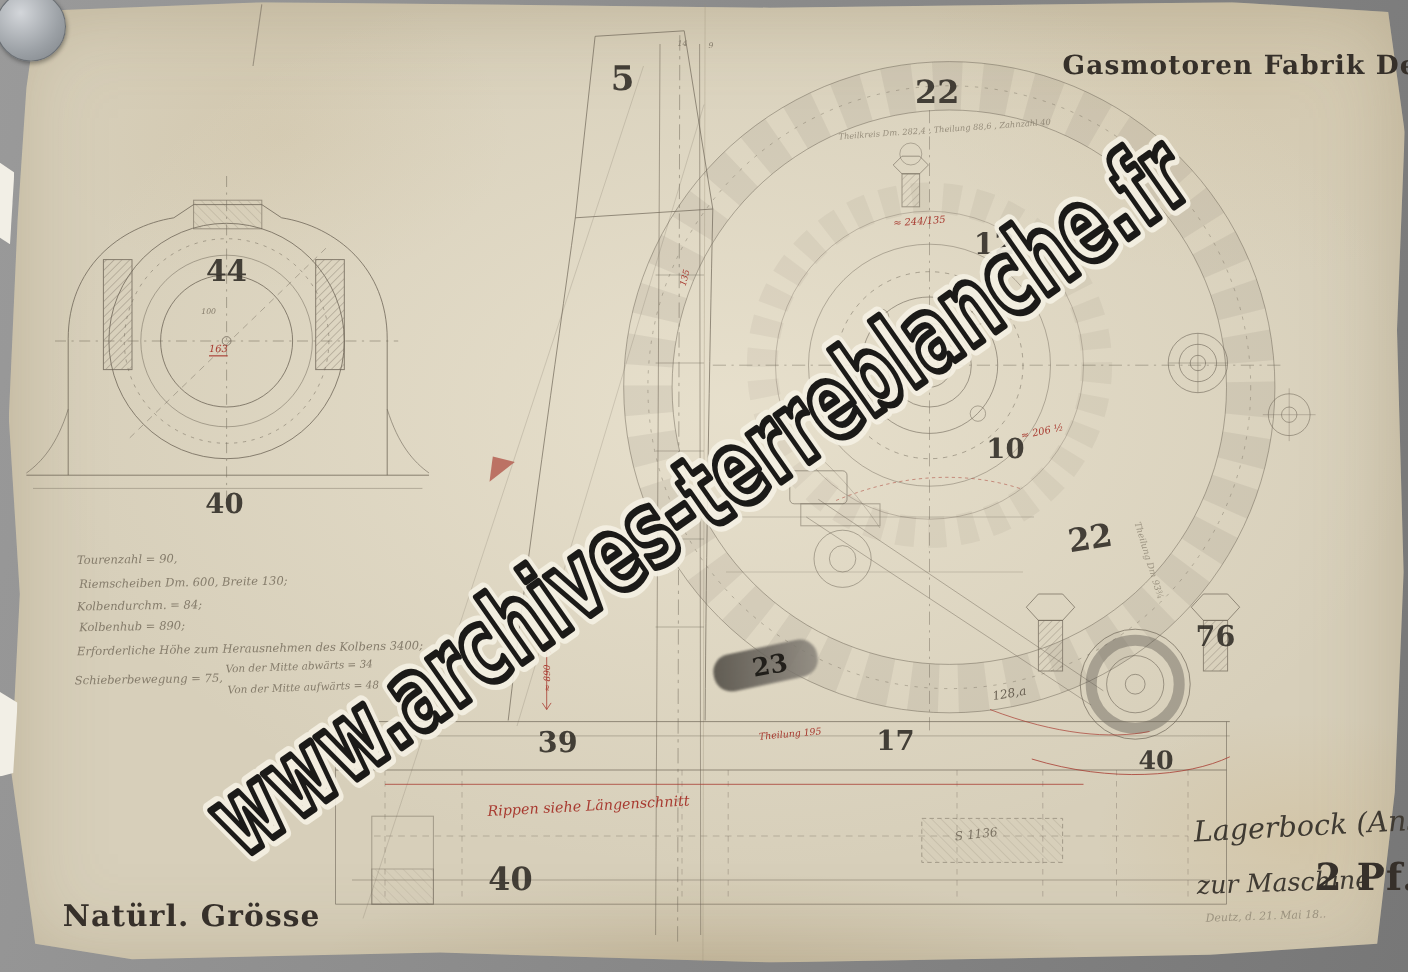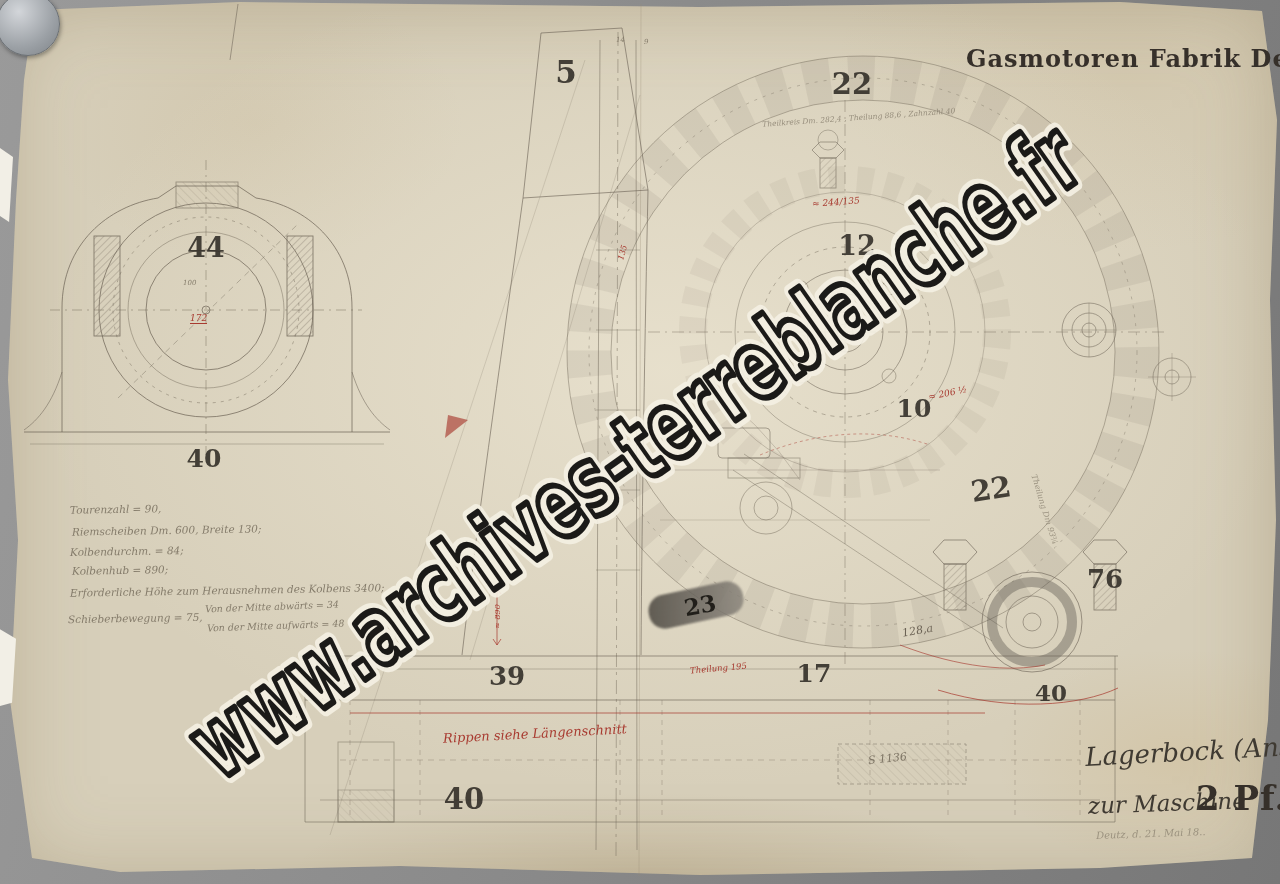--- a/index.html
+++ b/index.html
@@ -209,20 +209,21 @@
         <polygon points="445,438 468,420 448,415" fill="#a83a30" stroke="none" opacity=".65"></polygon>
         <path d="M760,455 C820,430 880,428 930,445" stroke-dasharray="3 3" opacity=".5"></path>
       </g>
     </g>
   </svg>
 
   <div id="pin"></div>
 
   <div class="stencil" style="left:966px;top:44px;font-size:24px;">Gasmotoren Fabrik Deutz</div>
 
+  <div class="stencil" style="left:57px;top:818px;font-size:27px;">Natürl. Grösse</div>
 
   <div class="script" style="left:1085px;top:735px;font-size:26px;transform:rotate(-3deg);">Lagerbock (Ansicht)</div>
   <div class="script" style="left:1088px;top:790px;font-size:23px;transform:rotate(-2deg);">zur Maschine</div>
   <div class="stencil" style="left:1196px;top:778px;font-size:34px;">2 Pf.</div>
   <div class="hw" style="left:1096px;top:828px;font-size:10px;transform:rotate(-2deg);opacity:.7;">Deutz, d. 21. Mai 18..</div>
 
   <div>
     <div class="hw" style="left:70px;top:503px;font-size:10.5px;transform:rotate(-1deg);">Tourenzahl = 90,</div>
     <div class="hw" style="left:72px;top:524px;font-size:10.5px;transform:rotate(-1deg);">Riemscheiben Dm. 600, Breite 130;</div>
     <div class="hw" style="left:70px;top:545px;font-size:10.5px;transform:rotate(-1deg);">Kolbendurchm. = 84;</div>
@@ -232,41 +233,41 @@
     <div class="hw" style="left:205px;top:601px;font-size:9.5px;transform:rotate(-2deg);">Von der Mitte abwärts = 34</div>
     <div class="hw" style="left:207px;top:620px;font-size:9.5px;transform:rotate(-2deg);">Von der Mitte aufwärts = 48</div>
   </div>
 
   <div style="position:absolute;left:648px;top:588px;width:96px;height:34px;border-radius:16px;
               background:linear-gradient(100deg,#4a463f,#6d6861 55%,#8a857c);
               transform:rotate(-12deg);filter:blur(1.2px);opacity:.85;"></div>
 
   <span class="label" style="left:566px;top:72px;font-size:31px;">5</span>
   <span class="label" style="left:852px;top:84px;font-size:29px;">22</span>
-  <span class="label" style="left:857px;top:222px;font-size:27px;margin-top:23px;">12</span>
+  <span class="label" style="left:904px;top:222px;font-size:27px;">12</span>
   <span class="label" style="left:206px;top:247px;font-size:27px;">44</span>
   <span class="label" style="left:204px;top:458px;font-size:25px;">40</span>
   <span class="label" style="left:914px;top:408px;font-size:25px;">10</span>
   <span class="label" style="left:991px;top:489px;font-size:29px;transform:translate(-50%,-50%) rotate(-9deg);">22</span>
   <span class="label" style="left:1105px;top:579px;font-size:26px;">76</span>
   <span class="label" style="left:700px;top:605px;font-size:23px;color:#15130f;transform:translate(-50%,-50%) rotate(-10deg);">23</span>
   <span class="label" style="left:507px;top:676px;font-size:26px;">39</span>
   <span class="label" style="left:814px;top:673px;font-size:25px;">17</span>
   <span class="label" style="left:1051px;top:692px;font-size:23px;">40</span>
   <span class="label" style="left:464px;top:799px;font-size:29px;">40</span>
 
   <span class="hw" style="left:762px;top:113px;font-size:7.5px;transform:rotate(-4deg);opacity:.8;">Theilkreis Dm. 282,4 , Theilung 88,6 , Zahnzahl 40</span>
   <span class="hw red" style="left:812px;top:197px;font-size:9px;transform:rotate(-4deg);">≈ 244/135</span>
   <span class="hw red" style="left:928px;top:388px;font-size:9px;transform:rotate(-12deg);">≈ 206 ½</span>
   <span class="hw red" style="left:690px;top:663px;font-size:8.5px;transform:rotate(-5deg);">Theilung 195</span>
   <span class="hw" style="left:1008px;top:505px;font-size:8px;transform:rotate(73deg);opacity:.75;">Theilung Dm 93¾</span>
   <span class="hw" style="left:902px;top:624px;font-size:11px;transform:rotate(-10deg);color:#6b6254;">128,a</span>
   <span class="hw" style="left:868px;top:752px;font-size:11px;transform:rotate(-6deg);color:#7d7464;">S 1136</span>
   <span class="hw red" style="left:443px;top:726px;font-size:13px;transform:rotate(-3deg);">Rippen siehe Längenschnitt</span>
-  <span class="hw red" style="left:190px;top:313px;font-size:9px;border-bottom:1px solid #a83a30;">172</span>
+  <span class="hw red" style="left:190px;top:313px;font-size:9px;border-bottom:1px solid #a83a30;">163</span>
   <span class="hw" style="left:183px;top:262px;font-size:7px;margin-top:17px;">100</span>
   <span class="hw red" style="left:615px;top:248px;font-size:8px;transform:rotate(-75deg);">135</span>
   <span class="hw red" style="left:485px;top:612px;font-size:8px;transform:rotate(-90deg);">≈ 890</span>
   <span class="hw" style="left:616px;top:36px;font-size:7px;">14</span>
   <span class="hw" style="left:644px;top:38px;font-size:7px;">9</span>
 
   <svg id="watermark-svg" width="1280" height="884" viewBox="0 0 1280 884">
     <g transform="translate(634,450) rotate(-35)" font-family="DejaVu Sans, sans-serif" font-weight="bold" font-size="96" text-anchor="middle">
       <text x="0" y="34" fill="none" stroke="#f5f1e4" stroke-width="17" stroke-linejoin="round" textLength="1060" lengthAdjust="spacingAndGlyphs" opacity="0.9">www.archives-terreblanche.fr</text>
       <text x="0" y="34" fill="none" stroke="#1b1a18" stroke-width="6.5" stroke-linejoin="round" textLength="1060" lengthAdjust="spacingAndGlyphs">www.archives-terreblanche.fr</text>

